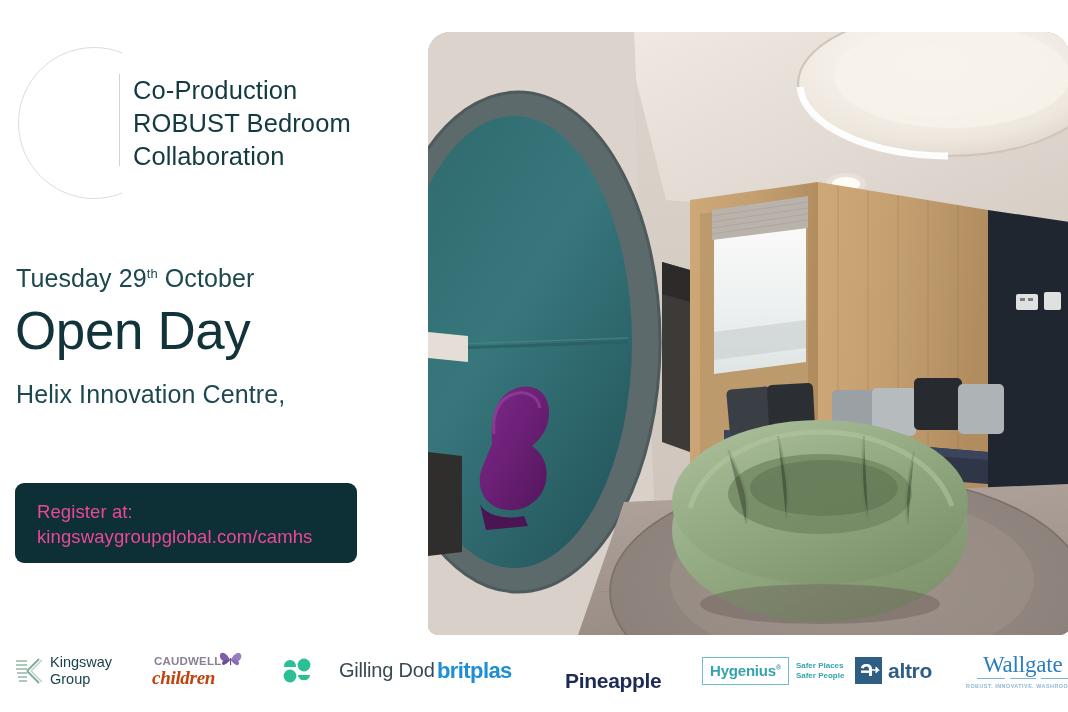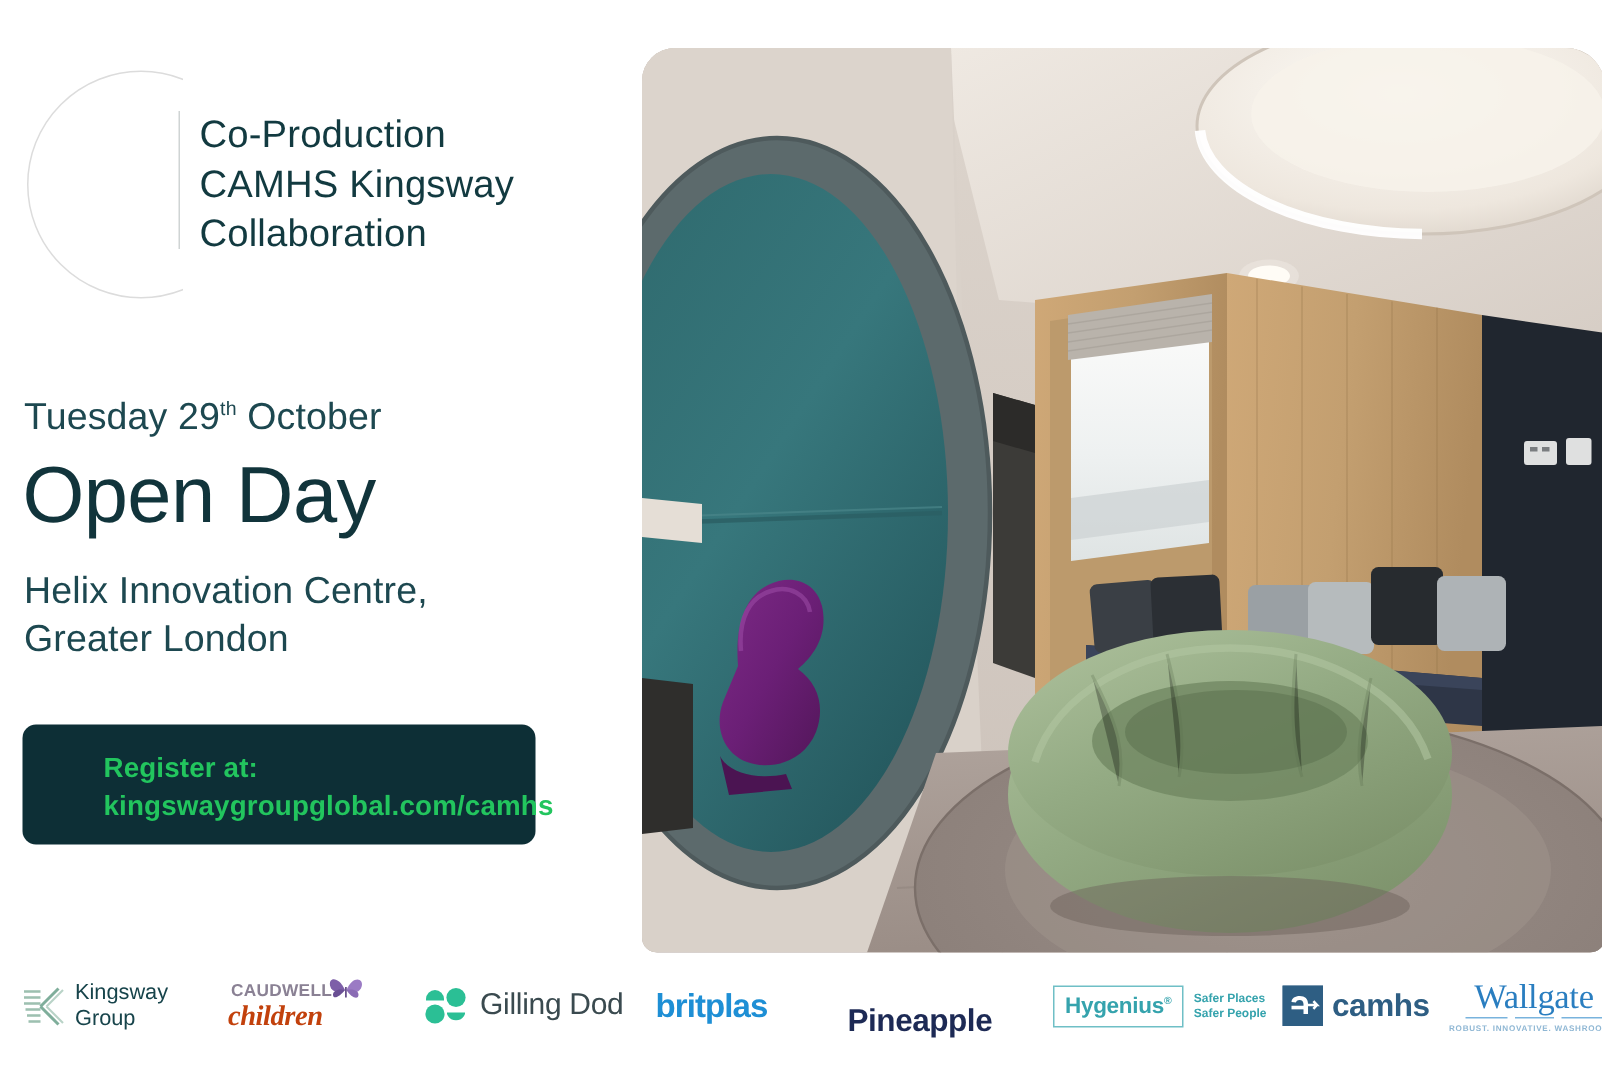--- a/index.html
+++ b/index.html
@@ -95,27 +95,26 @@
   
   .register-box {
     position: absolute;
     left: 15px; top: 483px;
     width: 342px; height: 80px;
     background: #0d2f36;
     border-radius: 9px;
     padding: 16px 22px 0 22px;
   }
   .register-box .line {
-    color: #22c55e;
+    color: #ec4899;
     font-size: 18.5px;
     line-height: 25px;
-    font-weight: 700;
+    font-weight: 400;
     letter-spacing: 0.1px;
     white-space: nowrap;
-    margin-left: 32px;
   }
 
   
   .photo {
     position: absolute;
     left: 428px; top: 32px;
     width: 642px; height: 603px;
     border-radius: 22px 26px 10px 10px;
     overflow: hidden;
     background: #b7aca5;
@@ -162,21 +161,21 @@
     color: #c2410c;
     font-size: 19px;
     font-style: italic;
     font-weight: 700;
     font-family: Liberation Serif, serif;
     letter-spacing: -0.3px;
   }
   .cw-butterfly { position: absolute; left: 68px; top: -2px; width: 26px; height: 20px; }
 
   
-  .gd { left: 283px; }
+  .gd { left: 283px; gap: 19px; }
   .gd-mark { width: 30px; height: 28px; margin-right: 7px; }
   .gd-text {
     color: #3a4a4f;
     font-size: 20px;
     font-weight: 400;
     letter-spacing: -0.2px;
   }
 
   
   .bp { left: 437px; }
@@ -259,33 +258,32 @@
 <body>
 
 <div id="poster">
 
   <div class="deco-circle"></div>
   <div class="deco-circle-mask"></div>
   <div class="heading-rule"></div>
 
   <div class="heading">
     <div>Co-Production</div>
-    <div>CAMHS  Kingsway</div>
+    <div>ROBUST  Bedroom</div>
     <div>Collaboration</div>
   </div>
 
   <div class="date-line">
     <span>Tuesday 29</span><sup>th</sup><span> October</span>
   </div>
 
   <div class="big-title">Open Day</div>
 
   <div class="venue">
     <div>Helix Innovation Centre,</div>
-    <div>Greater London</div>
   </div>
 
   <div class="register-box">
     <div class="line">Register at:</div>
     <div class="line">kingswaygroupglobal.com/camhs</div>
   </div>
 
   <div class="photo">
     <svg width="642" height="603" viewBox="0 0 642 603" xmlns="http://www.w3.org/2000/svg">
       <defs>
@@ -538,21 +536,21 @@
     <div class="logo-slot al">
       <span class="al-mark">
         <svg width="27" height="27" viewBox="0 0 27 27" xmlns="http://www.w3.org/2000/svg">
           <rect x="0" y="0" width="27" height="27" fill="#2e5e83"></rect>
           <path d="M6 11 C6 8.5 8.5 7 11.5 7 C15 7 17 9 17 12 L17 19 L14 19 L14 12.4
                    C14 10.6 13 9.6 11.4 9.6 C9.9 9.6 9 10.4 9 11.4 Z" fill="#ffffff"></path>
           <rect x="6" y="13.5" width="9" height="2.4" fill="#ffffff"></rect>
           <path d="M17 13 L23 13 L20.6 10.4 M23 13 L20.6 15.6" stroke="#ffffff" stroke-width="1.7" fill="none"></path>
         </svg>
       </span>
-      <span class="al-text">camhs</span>
+      <span class="al-text">altro</span>
     </div>
 
     <div class="logo-slot wg">
       <span class="wg-text">Wallgate</span>
       <span class="wg-rules">
         <i style="left:0; width:28px;"></i>
         <i style="left:33px; width:26px;"></i>
         <i style="left:64px; width:28px;"></i>
       </span>
       <span class="wg-tag">ROBUST. INNOVATIVE. WASHROOMS.</span>

